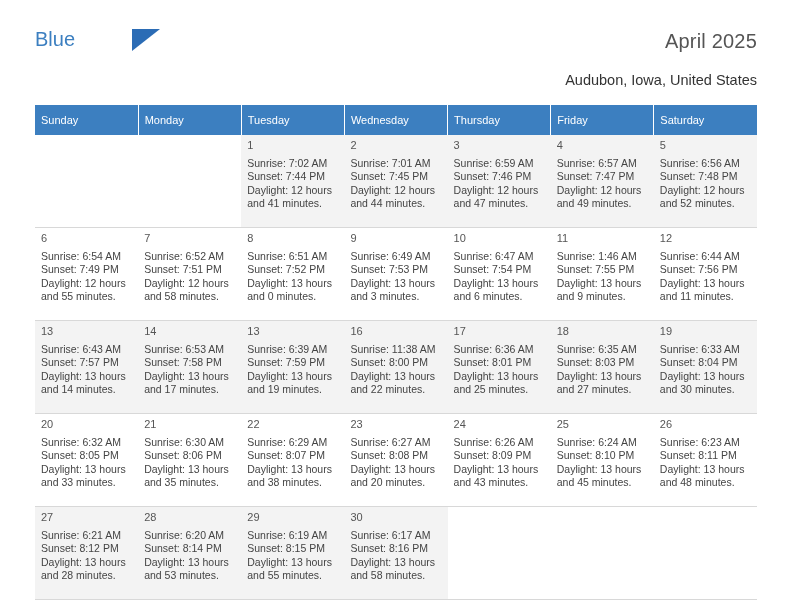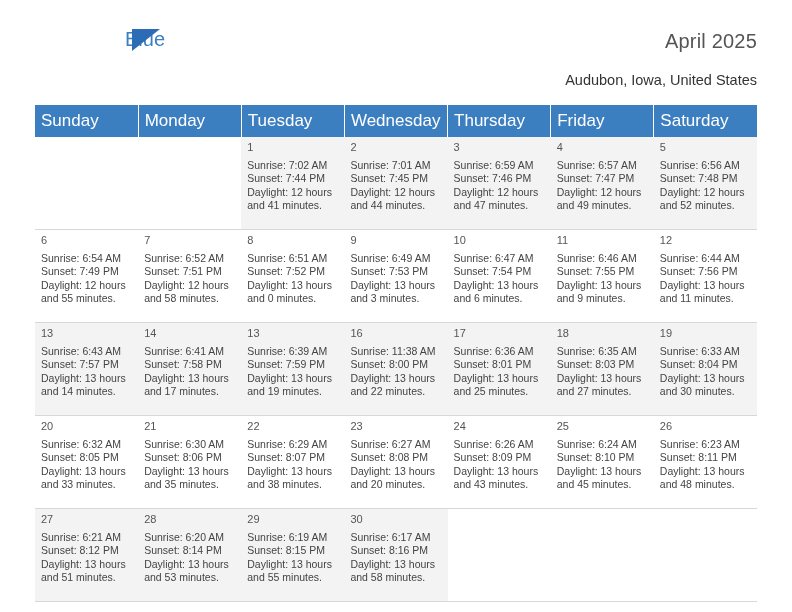--- a/index.html
+++ b/index.html
@@ -39,21 +39,20 @@
     letter-spacing: 0.3px;
     line-height: 22px;
     font-family: "Liberation Sans", sans-serif;
   }
   .logo-blue {
     font-size: 20px;
     color: #3c7fc0;
     line-height: 20px;
     margin-top: 1px;
     font-family: "Liberation Sans", sans-serif;
-    text-align: center;
   }
   .logo-flag {
     position: absolute;
     left: 97px;
     top: 1px;
     width: 0;
     height: 0;
     border-left: 28px solid #2b6cb5;
     border-bottom: 22px solid transparent;
   }
@@ -79,21 +78,21 @@
     position: absolute;
     left: 35px;
     top: 105px;
     width: 722px;
     border-collapse: collapse;
     table-layout: fixed;
   }
   .calendar th {
     background: #3c7fc0;
     color: #ffffff;
-    font-size: 17px;
+    font-size: 11px;
     font-weight: normal;
     text-align: left;
     padding: 6px 0 6px 6px;
     height: 18px;
     border-right: 1px solid #ffffff;
   }
   .calendar th:last-child { border-right: none; }
   .calendar td {
     vertical-align: top;
     height: 84px;
@@ -234,21 +233,21 @@
           <div class="info">
             <div>Sunrise: 6:47 AM</div>
             <div>Sunset: 7:54 PM</div>
             <div>Daylight: 13 hours</div>
             <div>and 6 minutes.</div>
           </div>
         </td>
         <td>
           <span class="daynum">11</span>
           <div class="info">
-            <div>Sunrise: 6:46 AM</div>
+            <div>Sunrise: 1:46 AM</div>
             <div>Sunset: 7:55 PM</div>
             <div>Daylight: 13 hours</div>
             <div>and 9 minutes.</div>
           </div>
         </td>
         <td>
           <span class="daynum">12</span>
           <div class="info">
             <div>Sunrise: 6:44 AM</div>
             <div>Sunset: 7:56 PM</div>
@@ -264,21 +263,21 @@
           <div class="info">
             <div>Sunrise: 6:43 AM</div>
             <div>Sunset: 7:57 PM</div>
             <div>Daylight: 13 hours</div>
             <div>and 14 minutes.</div>
           </div>
         </td>
         <td>
           <span class="daynum">14</span>
           <div class="info">
-            <div>Sunrise: 6:41 AM</div>
+            <div>Sunrise: 6:53 AM</div>
             <div>Sunset: 7:58 PM</div>
             <div>Daylight: 13 hours</div>
             <div>and 17 minutes.</div>
           </div>
         </td>
         <td>
           <span class="daynum">13</span>
           <div class="info">
             <div>Sunrise: 6:39 AM</div>
             <div>Sunset: 7:59 PM</div>
@@ -390,21 +389,21 @@
         </td>
       </tr>
 
       <tr class="shade">
         <td>
           <span class="daynum">27</span>
           <div class="info">
             <div>Sunrise: 6:21 AM</div>
             <div>Sunset: 8:12 PM</div>
             <div>Daylight: 13 hours</div>
-            <div>and 51 minutes.</div>
+            <div>and 28 minutes.</div>
           </div>
         </td>
         <td>
           <span class="daynum">28</span>
           <div class="info">
             <div>Sunrise: 6:20 AM</div>
             <div>Sunset: 8:14 PM</div>
             <div>Daylight: 13 hours</div>
             <div>and 53 minutes.</div>
           </div>

